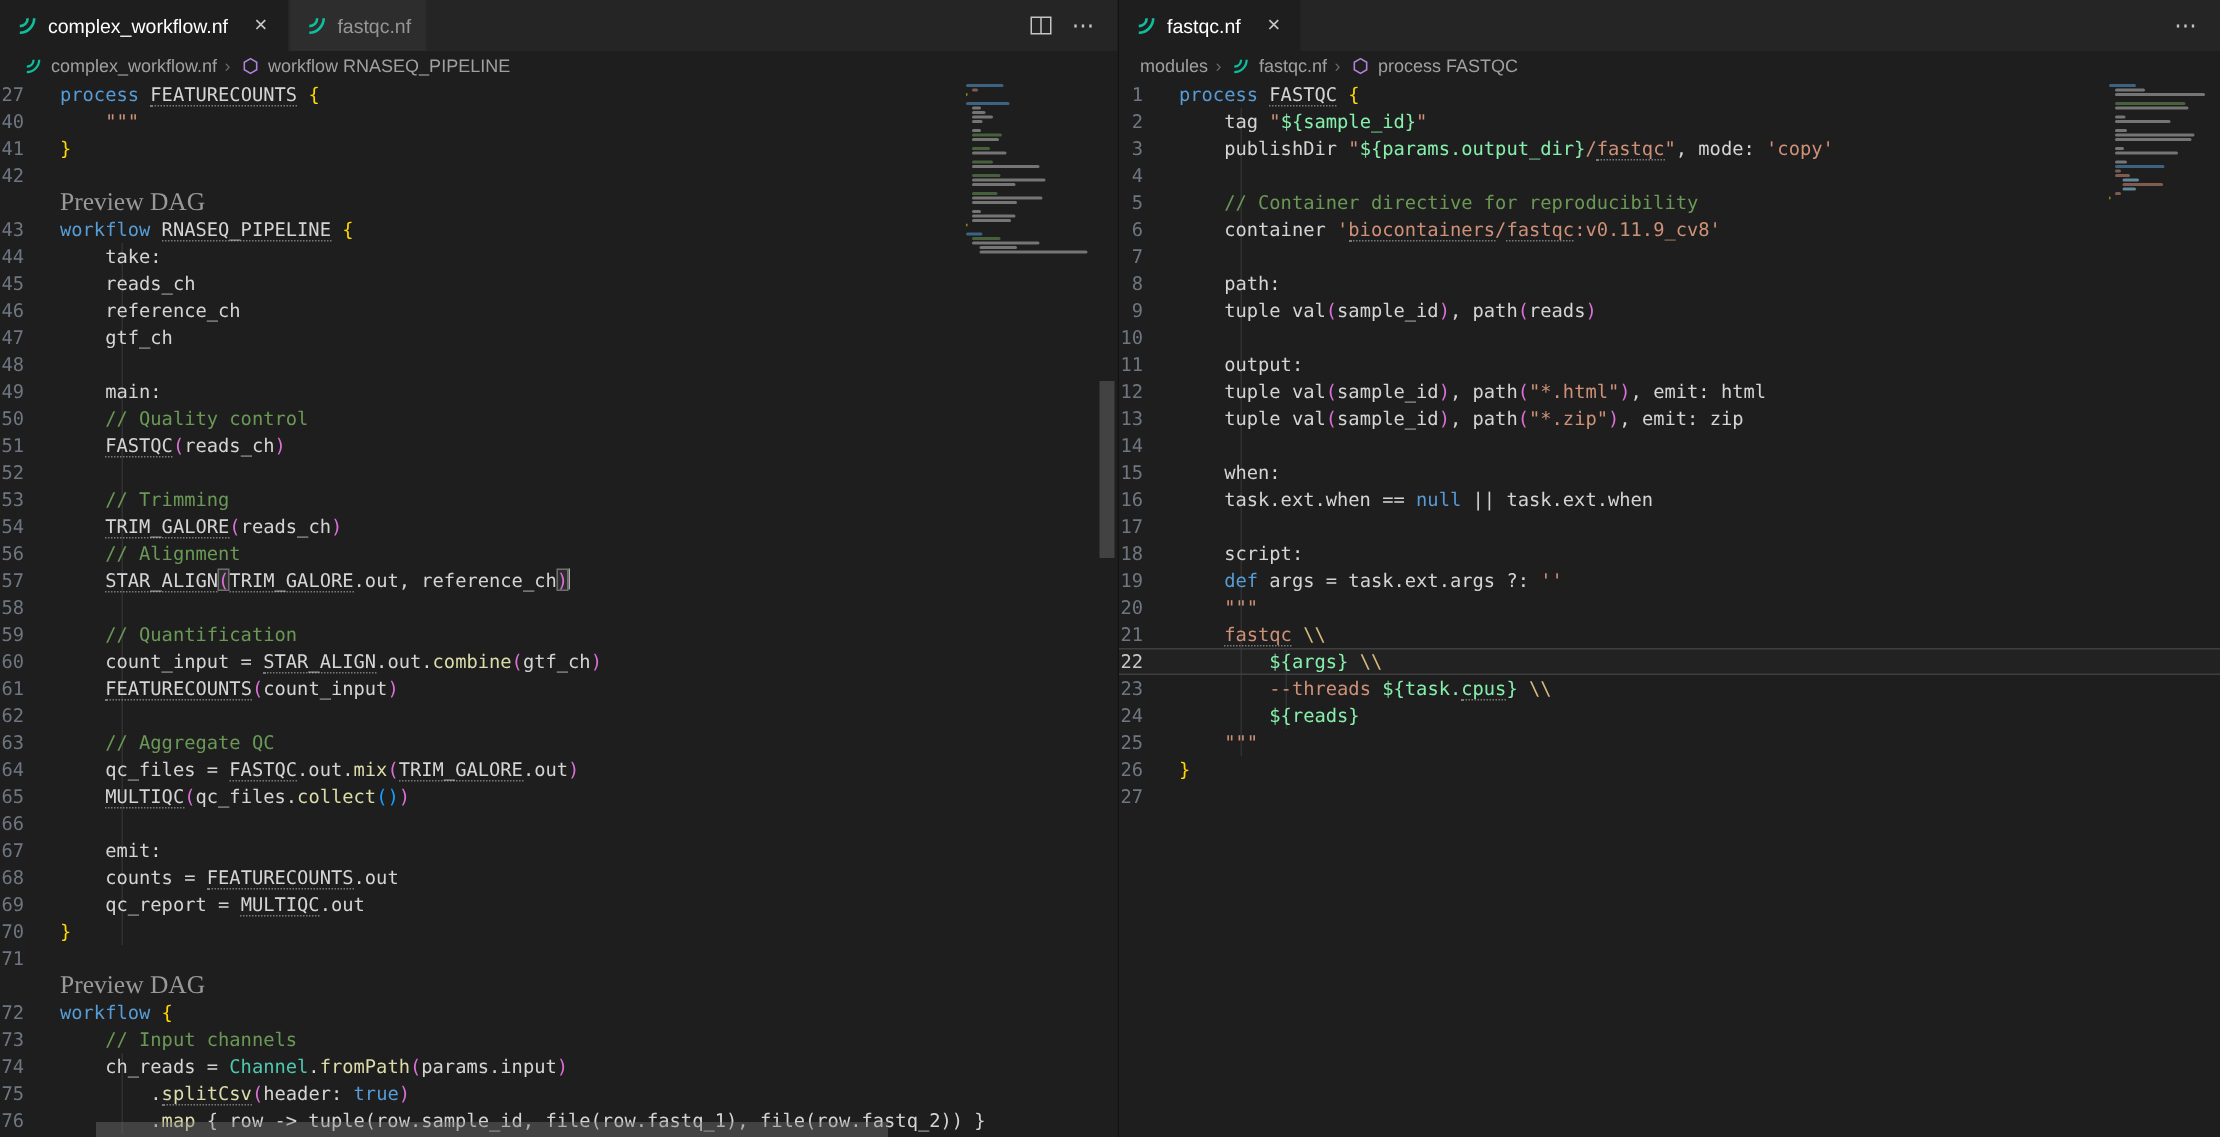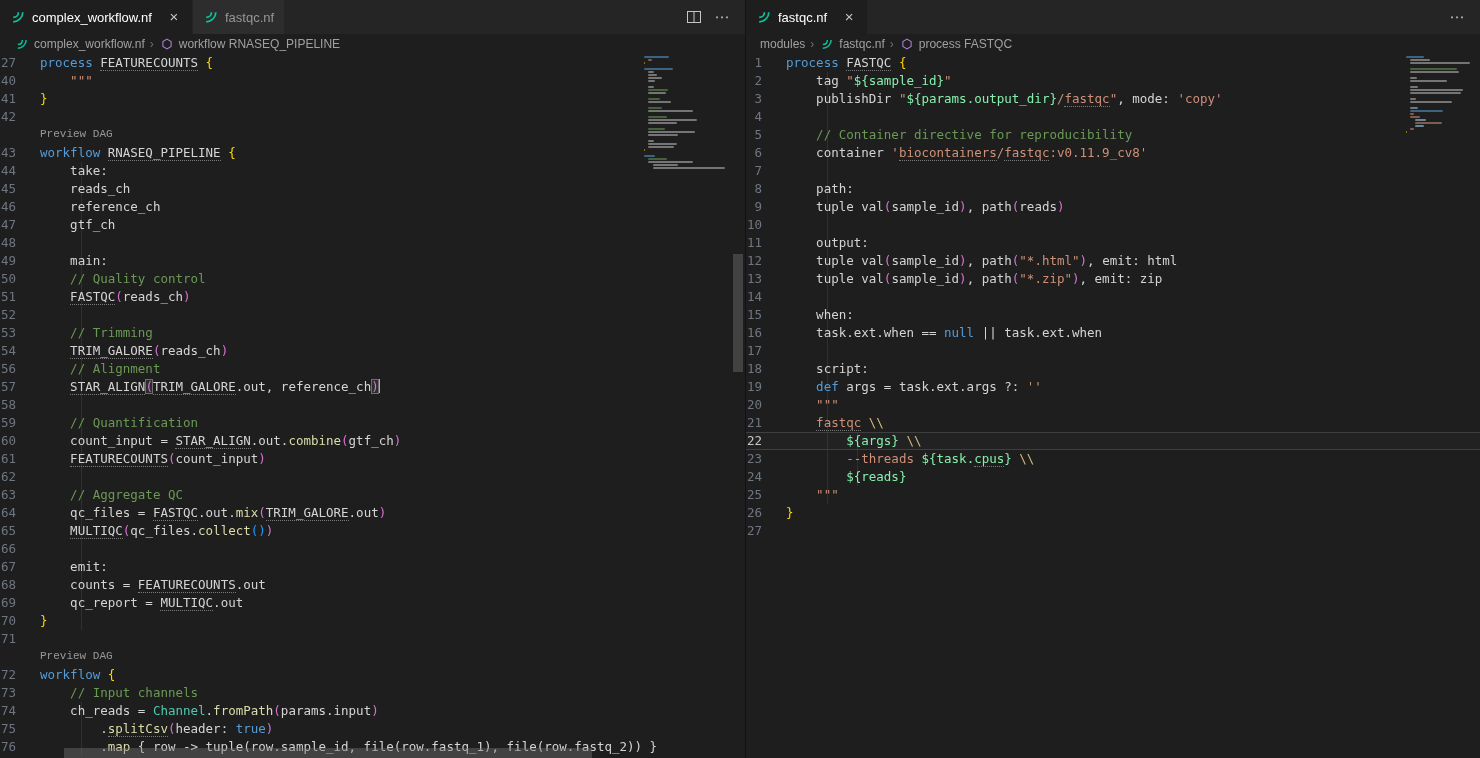--- a/index.html
+++ b/index.html
@@ -21,21 +21,21 @@
   .crumb{display:flex;align-items:center;gap:4px;cursor:pointer;}
   .crumb-sep{color:#6b6b6b;}
   
   .editor{position:relative;flex:1;overflow:hidden;background:#1e1e1e;}
   .lines{position:absolute;top:0;left:0;right:0;}
   .row{display:flex;height:18px;line-height:18px;font-family:"DejaVu Sans Mono",monospace;font-size:12.5px;white-space:pre;}
   .ln{width:40px;padding-right:24px;text-align:right;color:#6e7681;flex-shrink:0;}
   .code{flex:1;overflow:hidden;}
   .row.cur{box-shadow:inset 0 1px 0 #3f3f3f, inset 0 -1px 0 #3f3f3f;background:rgba(255,255,255,0.02);}
   .row.cur .ln{color:#c6c6c6;}
-  .code.lens{font-family:Liberation Mono, monospace;font-size:11px;color:#999999;line-height:17px;}
+  .code.lens{font-family:Liberation Serif, serif;font-size:17px;color:#999999;line-height:17px;}
   
   .tk-d{color:#d4d4d4}.tk-k{color:#569cd6}.tk-s{color:#ce9178}.tk-c{color:#6a9955}
   .tk-v{color:#86efac}.tk-f{color:#dcdcaa}.tk-t{color:#4ec9b0}.tk-e{color:#d7ba7d}
   .tk-b1{color:#ffd700}.tk-b2{color:#da70d6}.tk-b3{color:#179fff}
   .squig{border-bottom:1px dotted rgba(170,170,170,0.65);}
   .match{outline:1px solid #6e6e6e;outline-offset:-1px;background:rgba(90,90,90,0.25);}
   .cursor{display:inline-block;width:1.5px;height:14px;background:#aeafad;vertical-align:-2px;}
   
   .indent-guide{position:absolute;width:1px;background:#303030;pointer-events:none;}
   

